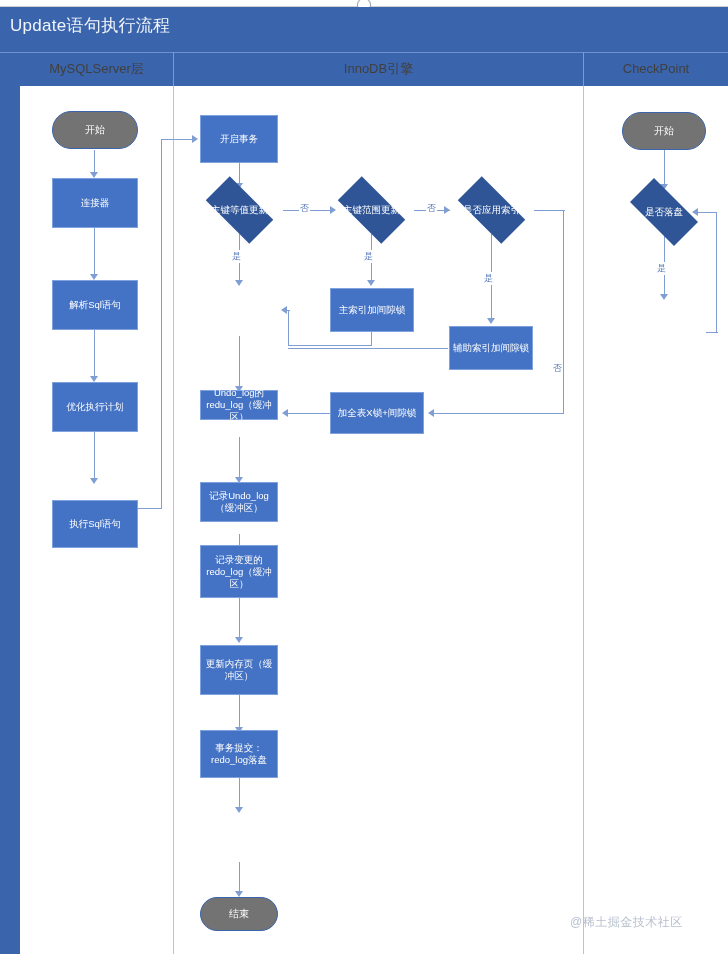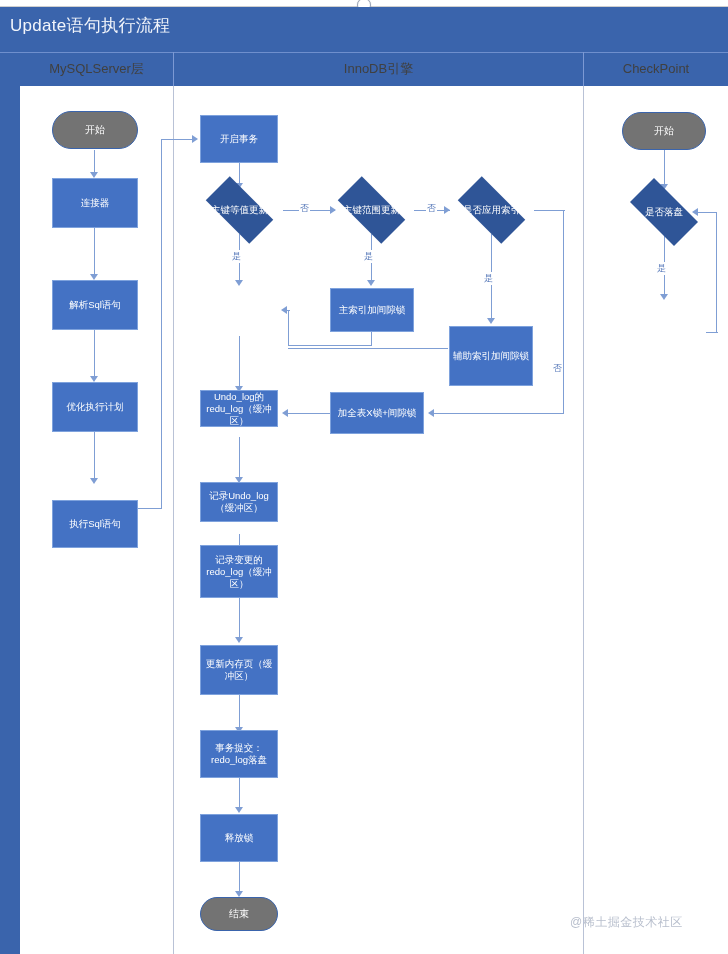--- a/index.html
+++ b/index.html
@@ -319,35 +319,34 @@
   </div>
 
   <div class="node dec" style="left:448px; top:186px; width:87px; height:48px;">
     <div class="dec-shape"></div>
     <div class="dec-label">是否应用索引</div>
   </div>
 
 
   <div class="node" style="left:330px; top:288px; width:84px; height:44px;">主索引加间隙锁</div>
 
-  <div class="node" style="left:449px; top:326px; width:84px; height:60px;">辅助索引加间隙锁</div>
+  <div class="node" style="left:449px; top:326px; width:84px; height:44px;">辅助索引加间隙锁</div>
 
   <div class="node" style="left:330px; top:392px; width:94px; height:42px;">加全表X锁+间隙锁</div>
 
-  <div class="node" style="left:200px; top:390px; width:78px; height:37px;">Undo_log的redu_log（缓冲区）</div>
+  <div class="node" style="left:200px; top:390px; width:78px; height:30px;">Undo_log的redu_log（缓冲区）</div>
 
   <div class="node" style="left:200px; top:482px; width:78px; height:40px;">记录Undo_log（缓冲区）</div>
 
   <div class="node" style="left:200px; top:545px; width:78px; height:53px;">记录变更的redo_log（缓冲区）</div>
 
   <div class="node" style="left:200px; top:645px; width:78px; height:50px;">更新内存页（缓冲区）</div>
 
   <div class="node" style="left:200px; top:730px; width:78px; height:48px;">事务提交：redo_log落盘</div>
 
-  <div class="node" style="left:200px; top:814px; width:78px; height:48px;">释放锁</div>
 
   <div class="node term" style="left:200px; top:897px; width:78px; height:34px;">结束</div>
 
   <div class="ln v" style="left:664px; top:150px; height:38px;"></div>
   <div class="arw down" style="left:660px; top:184px;"></div>
 
   <div class="ln v" style="left:664px; top:236px; height:62px;"></div>
   <div class="arw down" style="left:660px; top:294px;"></div>
   <div class="edge-lbl" style="left:656px; top:262px;">是</div>
 

